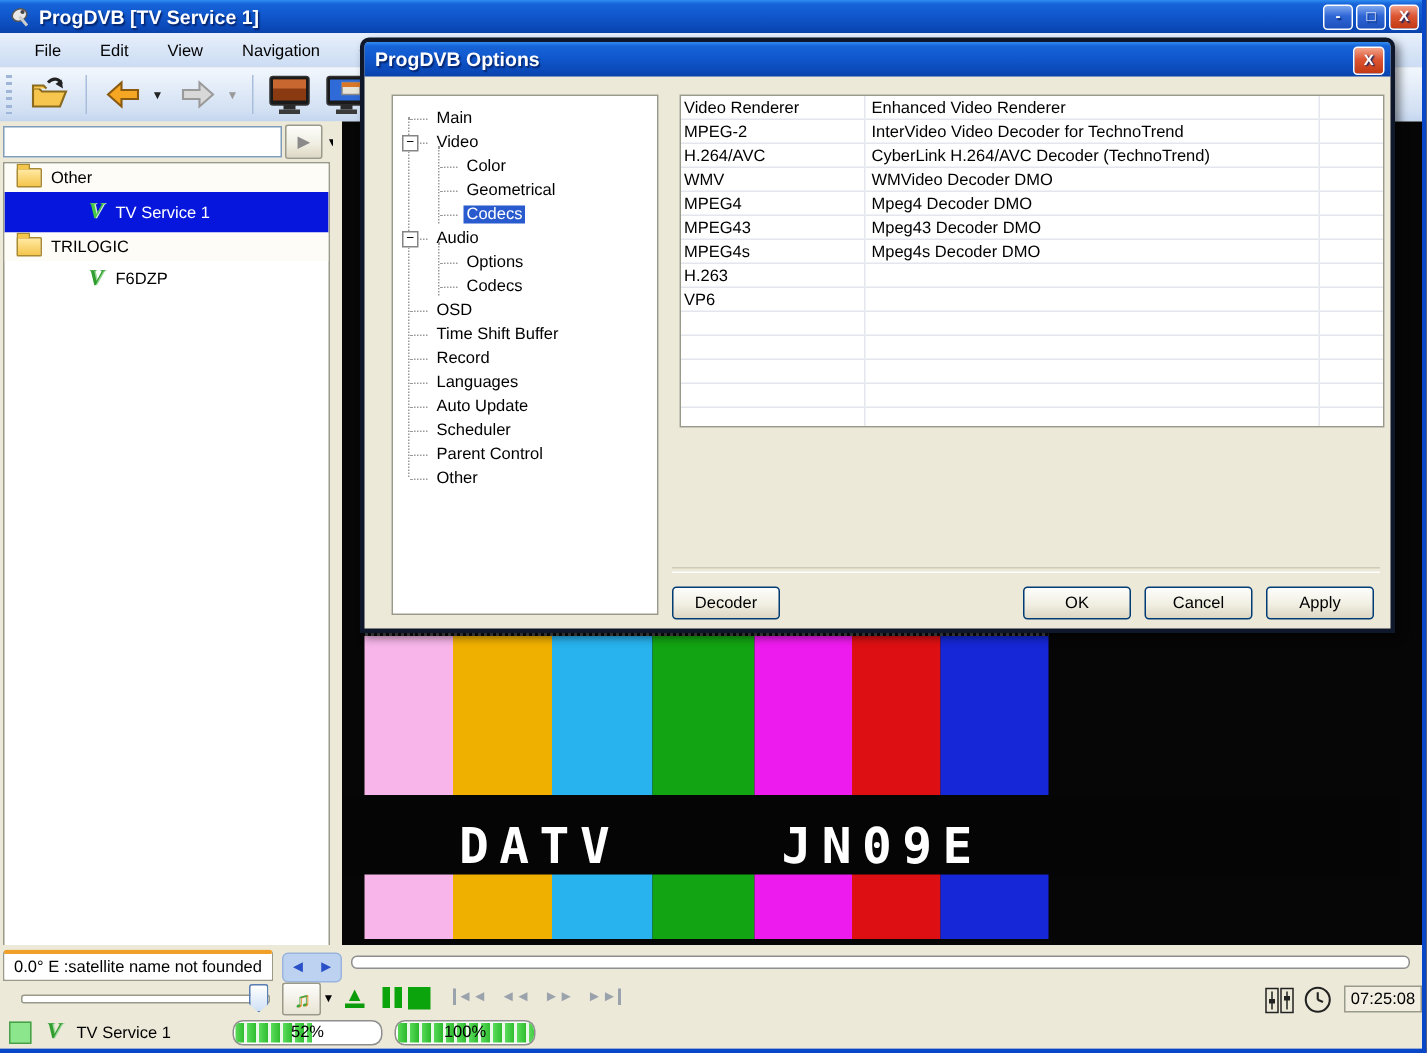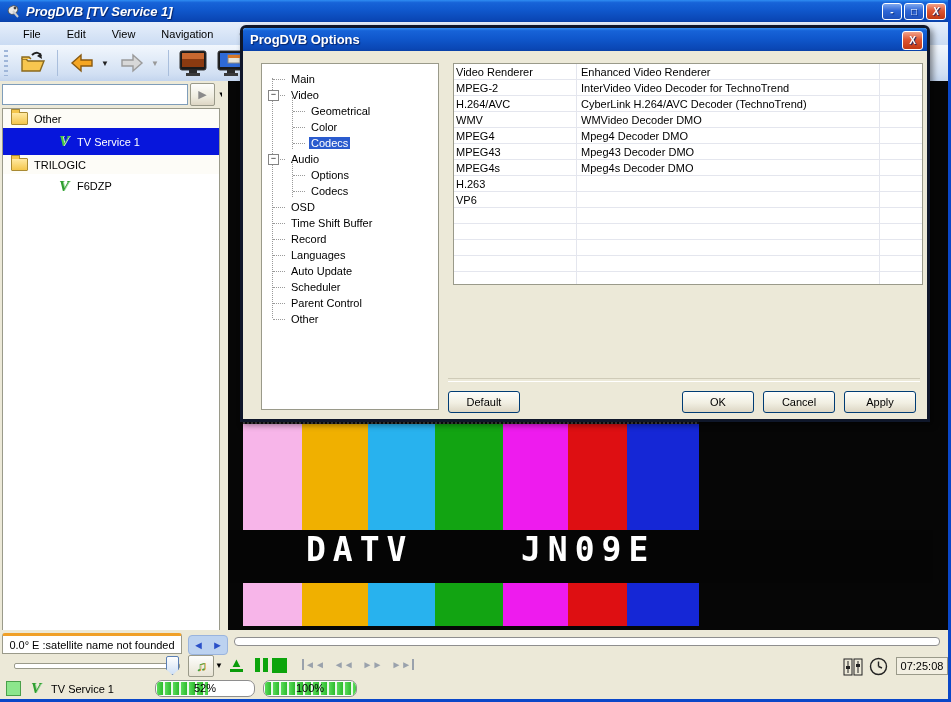--- a/index.html
+++ b/index.html
@@ -4,21 +4,21 @@
 <style>
   html,body{margin:0;padding:0;background:#555;}
   #app{position:relative;width:951px;height:702px;overflow:hidden;
        font-family:"Liberation Sans",sans-serif;font-size:11px;color:#000;
        background:#ECE9D8;border-right:3px solid #0A47C8;border-bottom:3px solid #0A47C8;
        box-sizing:border-box;}
   
   .titlebar{position:absolute;left:0;top:0;width:951px;height:22px;
     background:linear-gradient(180deg,#2F8DF2 0%,#1763D8 12%,#1058CD 45%,#0A46B4 92%,#0940A6 100%);
     display:flex;align-items:center;color:#fff;font-weight:bold;font-size:13px;
-    text-shadow:1px 1px 1px #05246b;font-style:italic;}
+    text-shadow:1px 1px 1px #05246b;}
   .titlebar .appicon{margin:0 5px 0 6px;display:inline-flex;}
   .winbtns{position:absolute;right:5px;top:3px;display:flex;gap:2px;}
   .wbtn{width:20px;height:17px;border:1px solid #fff;border-radius:3px;color:#fff;
     display:flex;align-items:center;justify-content:center;font-size:10px;font-weight:bold;
     background:linear-gradient(180deg,#7FA8EF,#2E66D6 45%,#1E51BD);box-sizing:border-box;}
   .wbtn.close{background:linear-gradient(180deg,#F2A38B,#DD5532 45%,#C23913);}
   .menubar{position:absolute;left:0;top:22px;width:951px;height:23px;
     background:linear-gradient(180deg,#E7EFFB,#CBDCF3);display:flex;align-items:center;padding-left:10px;box-sizing:border-box;}
   .menu-item{padding:3px 13px;cursor:default;}
   .toolbar{position:absolute;left:0;top:45px;width:951px;height:36px;
@@ -50,21 +50,21 @@
   .folder::before{content:"";position:absolute;left:-1px;top:-4px;width:7px;height:3px;
     background:#F4C64C;border:1px solid #A98A33;border-bottom:none;border-radius:1px 1px 0 0;}
   .vlogo{font-family:"Liberation Serif",serif;font-weight:bold;font-style:italic;
     color:#2F9E2F;font-size:15px;text-shadow:1px 0 #9ad89a;line-height:1;}
   .cl-chanrow.sel .vlogo{color:#45C845;text-shadow:1px 0 #cfe9cf;}
   
   .video{position:absolute;left:228px;top:81px;width:720px;height:549px;background:#060606;}
   .bars{position:absolute;left:15px;top:343px;width:456px;height:202px;display:flex;}
   .bars div{height:100%;}
   .vband{position:absolute;left:0px;top:449px;width:705px;height:53px;background:#050505;
-    display:flex;align-items:flex-start;}
+    display:flex;align-items:flex-end;}
   .vband span{font-family:"DejaVu Sans Mono",monospace;font-weight:bold;font-size:33px;
     color:#fff;letter-spacing:7px;white-space:pre;margin-left:78px;}
   .vstripe{position:absolute;left:15px;top:340px;width:456px;height:3px;
     background:repeating-linear-gradient(90deg,#777 0 2px,#111 2px 4px);opacity:.6;}
   
   .dialog{position:absolute;left:240px;top:25px;width:690px;height:397px;
     border:3px solid #0f172a;border-radius:6px 6px 0 0;background:#ECE9D8;
     box-shadow:3px 3px 6px rgba(0,0,0,.45);box-sizing:border-box;}
   .dtitle{height:23px;border-radius:3px 3px 0 0;display:flex;align-items:center;
     background:linear-gradient(180deg,#2F8DF2 0%,#1763D8 12%,#1058CD 45%,#0A46B4 92%,#0940A6 100%);
@@ -263,25 +263,25 @@
           <span class="dash"></span>
           <span class="tree-label">Main</span>
         </div>
         <div class="tree-row lvl0">
           <span class="dash"></span>
           <span class="expand-box">−</span>
           <span class="tree-label">Video</span>
         </div>
         <div class="tree-row lvl1">
           <span class="dash"></span>
+          <span class="tree-label">Color</span>
+        </div>
+        <div class="tree-row lvl1">
+          <span class="dash"></span>
           <span class="tree-label">Geometrical</span>
-        </div>
-        <div class="tree-row lvl1">
-          <span class="dash"></span>
-          <span class="tree-label">Color</span>
         </div>
         <div class="tree-row lvl1">
           <span class="dash"></span>
           <span class="tree-label sel">Codecs</span>
         </div>
         <div class="vguide" style="left: 30px; top: 33px; height: 52px;"></div>
         <div class="tree-row lvl0">
           <span class="dash"></span>
           <span class="expand-box">−</span>
           <span class="tree-label">Audio</span>
@@ -394,21 +394,21 @@
           <span class="tc2"></span>
           <span class="tc3"></span>
         </div>
         <div class="trow">
           <span class="tc1"></span>
           <span class="tc2"></span>
           <span class="tc3"></span>
         </div>
       </div>
     <div class="dsep"></div>
-    <div class="xpbtn" style="left:205px;top:363px;">Default</div>
+    <div class="xpbtn" style="left:205px;top:363px;">Decoder</div>
     <div class="xpbtn" style="left:439px;top:363px;">OK</div>
     <div class="xpbtn" style="left:520px;top:363px;">Cancel</div>
     <div class="xpbtn" style="left:601px;top:363px;">Apply</div>
   </div>
 
   <div class="bottombg"></div>
   <div class="sat-tab">
     <span>0.0° E :satellite name not founded</span>
   </div>
   <div class="pager">

